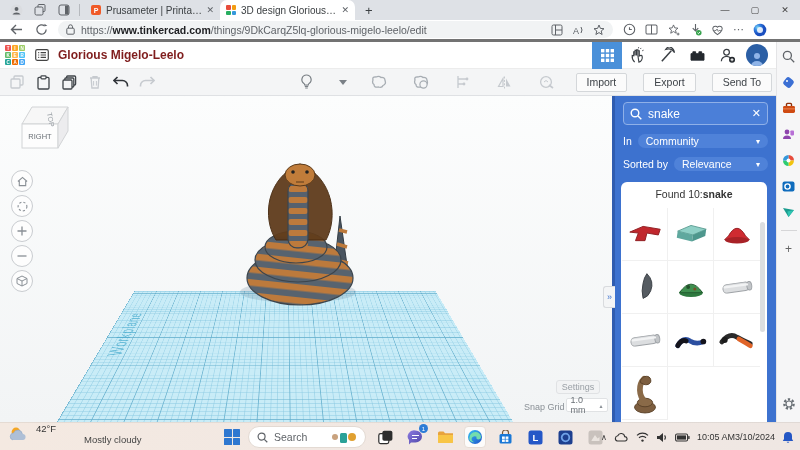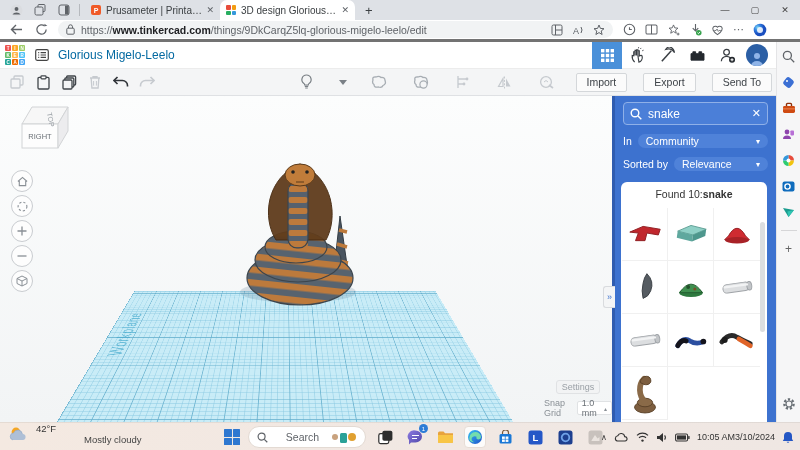--- a/index.html
+++ b/index.html
@@ -32,21 +32,21 @@
   .urltext .dom { color:#202124; font-weight:bold; }
   .pillicons { display:flex; gap:9px; margin-left:6px; color:#5f6368; }
   .posticons { display:flex; gap:9px; margin-left:10px; color:#5f6368; align-items:center; }
 
   
   .app { position:absolute; left:0; top:42px; width:800px; height:380px; background:#fafbfb; overflow:hidden; }
   .tc-header { position:absolute; left:0; top:0; width:776px; height:27px; background:#fff; border-bottom:1px solid #ececec; display:flex; align-items:center; }
   .tc-logo { width:20px; height:20px; margin-left:5px; display:grid; grid-template-columns:1fr 1fr 1fr; grid-template-rows:1fr 1fr 1fr; gap:1px; }
   .tc-logo i { display:flex; align-items:center; justify-content:center; color:#fff; font-size:4.5px; font-weight:bold; border-radius:1px; font-style:normal; }
   .tc-list { margin-left:10px; color:#444; display:flex; }
-  .tc-title { margin-left:9px; font-size:12px; font-weight:normal; color:#0369a1; }
+  .tc-title { margin-left:9px; font-size:12px; font-weight:bold; color:#7f1d1d; }
   .hdr-right { margin-left:auto; display:flex; align-items:center; height:27px; }
   .hdr-btn { width:30px; height:27px; display:flex; align-items:center; justify-content:center; color:#3a3f44; }
   .hdr-btn.active { background:#4a90d9; color:#fff; }
   .avatar { width:22px; height:22px; border-radius:50%; background:#2b5fa5; margin:0 8px 0 4px; display:flex; align-items:flex-end; justify-content:center; overflow:hidden; }
 
   
   .tc-toolbar { position:absolute; left:0; top:27px; width:776px; height:27px; background:#f4f5f6; border-bottom:1px solid #dfe1e4; display:flex; align-items:center; }
   .edit-ic { width:26px; height:20px; display:flex; align-items:center; justify-content:center; }
   .tc-toolbar .grp { display:flex; align-items:center; }
   .tools-right { margin-left:auto; display:flex; align-items:center; margin-right:4px; gap:16px; }
@@ -60,21 +60,21 @@
       repeating-linear-gradient(0deg, rgba(98,173,203,0.75) 0 1px, transparent 1px 35px),
       repeating-linear-gradient(90deg, rgba(98,173,203,0.75) 0 1px, transparent 1px 35px),
       repeating-linear-gradient(0deg, rgba(132,198,224,0.5) 0 1px, transparent 1px 7px),
       repeating-linear-gradient(90deg, rgba(132,198,224,0.5) 0 1px, transparent 1px 7px);
     transform-origin:50% 100%; transform:perspective(450px) rotateX(48deg); }
   .wp-label { position:absolute; left:10px; top:14px; height:180px; writing-mode:vertical-rl; transform:rotate(180deg); font-size:23px; letter-spacing:1px; color:#2f9fc6; opacity:0.6; }
   .cube { position:absolute; left:14px; top:6px; }
   .navcol { position:absolute; left:11px; top:74px; display:flex; flex-direction:column; gap:3px; }
   .navbtn { width:22px; height:22px; border-radius:50%; border:1px solid #c9ccd0; background:#fdfdfd; display:flex; align-items:center; justify-content:center; color:#8a9096; }
   .settings-btn { position:absolute; left:556px; top:284px; width:44px; height:14px; background:#f2f3f4; border:1px solid #e0e2e4; border-radius:3px; font-size:9px; color:#9aa0a6; display:flex; align-items:center; justify-content:center; }
-  .snapgrid { position:absolute; left:544px; top:302px; display:flex; align-items:center; gap:1px; }
+  .snapgrid { position:absolute; left:524px; top:302px; display:flex; align-items:flex-end; gap:1px; }
   .snap-label { font-size:9px; color:#8a9096; }
   .snap-val { width:42px; height:14px; background:#fff; border:1px solid #e0e2e4; border-radius:2px; font-size:9px; color:#6a7076; display:flex; align-items:center; justify-content:space-between; padding:0 4px; }
   .snake-svg { position:absolute; left:236px; top:64px; }
 
   
   .panel { position:absolute; left:612px; top:54px; width:164px; height:326px; background:#3d72cf; border-left:3px solid #2f5cb0; }
   .collapse { position:absolute; left:-12px; top:190px; width:12px; height:22px; background:#f4f5f6; border:1px solid #d9dbde; border-right:none; border-radius:3px 0 0 3px; color:#3d72cf; font-size:9px; display:flex; align-items:center; justify-content:center; }
   .searchrow { position:absolute; left:8px; top:6px; width:145px; height:23px; border:1px solid #8fb0e8; border-radius:4px; background:#4b7fd8; display:flex; align-items:center; padding:0 6px; color:#fff; }
   .searchrow .q { font-size:12px; margin-left:6px; flex:1; }
   .searchrow .clr { font-size:11px; }
@@ -96,21 +96,21 @@
   .esb-gear { margin-top:auto; margin-bottom:10px; }
 
   
   .taskbar { position:absolute; left:0; top:422px; width:800px; height:28px; background:linear-gradient(90deg,#f4e9e1,#f1e8e3 55%,#efe7e3); border-top:1px solid rgba(0,0,0,0.06); }
   .weather { position:absolute; left:8px; top:0; display:flex; align-items:center; gap:6px; }
   .wtexts { display:flex; flex-direction:column; line-height:11px; }
   .wtemp { font-size:9.5px; color:#333; }
   .wcond { font-size:9.5px; color:#444;padding-left:48px; }
   .winlogo { position:absolute; left:224px; top:6px; width:16px; height:16px; display:grid; grid-template-columns:1fr 1fr; grid-template-rows:1fr 1fr; gap:1px; }
   .winlogo i { background:#2e77d0; border-radius:0.5px; }
-  .tsearch { position:absolute; left:248px; top:3px; width:118px; height:22px; background:#fff; border:1px solid #e3dad3; border-radius:11px; display:flex; align-items:center; padding:0 8px;text-align:center; }
+  .tsearch { position:absolute; left:248px; top:3px; width:118px; height:22px; background:#fff; border:1px solid #e3dad3; border-radius:11px; display:flex; align-items:center; padding:0 8px; }
   .tsearch .ph { font-size:10.5px; color:#5f6368; margin-left:6px; flex:1; }
   .tsimg { display:flex; align-items:center; gap:1px; }
   .apps { position:absolute; left:374px; top:3px; display:flex; gap:8px; align-items:center; }
   .appic { width:22px; height:22px; display:flex; align-items:center; justify-content:center; position:relative; }
   .appic.activeapp { background:#fdfcfb; border:1px solid #e7ddd6; border-radius:4px; }
   .badge { position:absolute; right:-2px; top:-2px; width:9px; height:9px; border-radius:50%; background:#2d7cd6; color:#fff; font-size:6px; display:flex; align-items:center; justify-content:center; }
   .tray { position:absolute; right:6px; top:0; height:28px; display:flex; align-items:center; gap:7px; }
   .clock { display:flex; flex-direction:row; align-items:flex-end; line-height:10px; }
   .clock span { font-size:9px; color:#333; }
   svg { display:block; }

